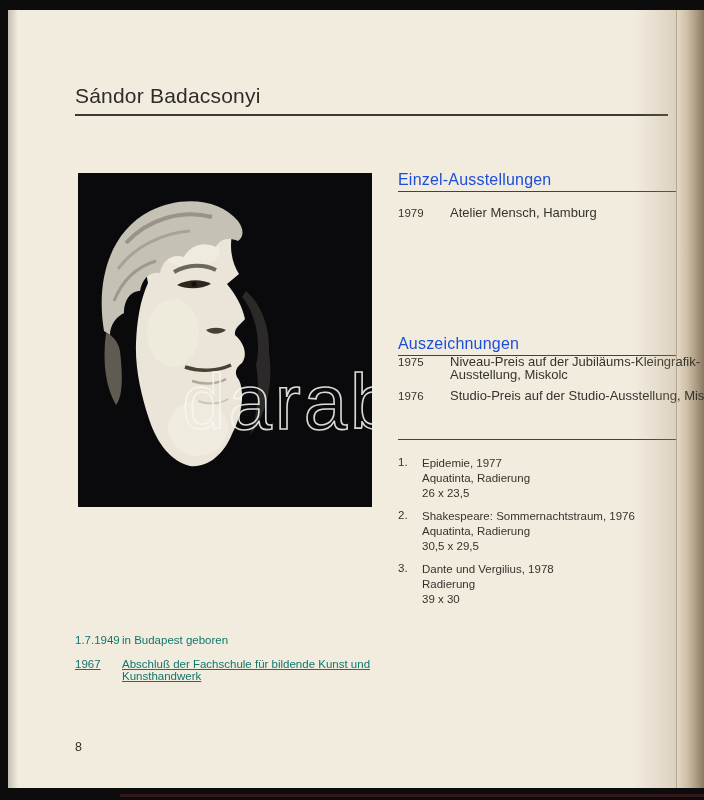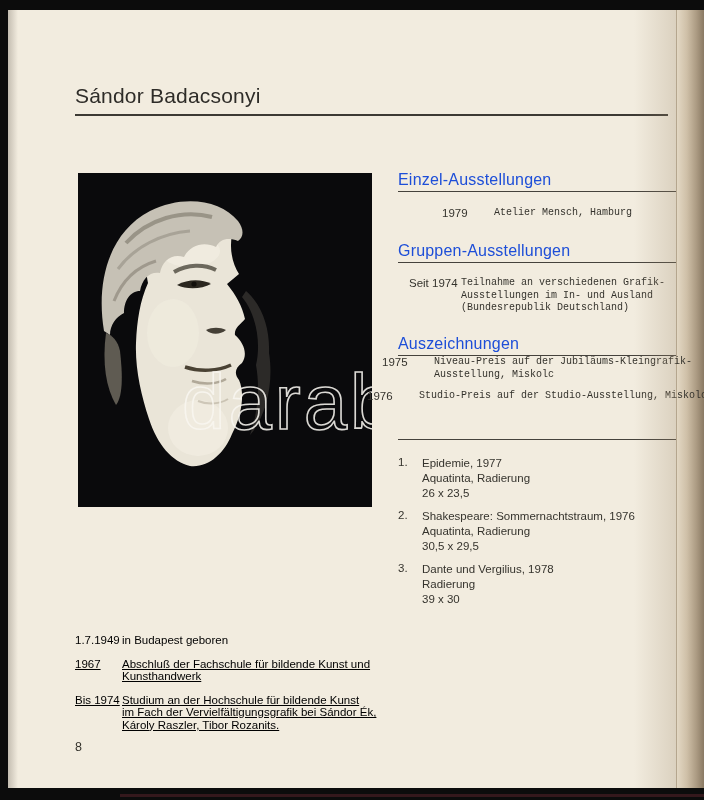--- a/index.html
+++ b/index.html
@@ -61,28 +61,28 @@
   .sec-heading{font-size:16px;line-height:19px;color:#1d4ed8;letter-spacing:.2px;}
   .sec-rule{height:0;border-top:1.5px solid #45423c;margin-top:2px;}
   .sec-einzel{top:160px;}
   .sec-gruppen{top:231px;}
   .sec-auszeichnungen{top:324px;}
   .sec-arbeiten{top:427px;}
   .sec-einzel .entries{margin-top:15px;}
   .sec-gruppen .entries{margin-top:14px;}
   .sec-auszeichnungen .entries{}
   .sec-arbeiten .entries{margin-top:16px;}
-  .entry{display:flex;align-items:flex-start;margin-bottom:9px;justify-content:center;}
+  .entry{display:flex;align-items:flex-start;margin-bottom:9px;}
   .entry-label{flex:0 0 52px;font-size:11.5px;line-height:12.5px;}
-  .entry-text{flex:0 0 auto;font-size:10px;line-height:12.5px;white-space:pre-line;font-family:Liberation Mono, monospace;}
+  .entry-text{flex:0 0 auto;font-size:13px;line-height:12.5px;white-space:pre-line;}
   .work{display:flex;align-items:flex-start;margin-bottom:8px;}
   .work-num{flex:0 0 24px;font-size:11.5px;line-height:12.5px;}
   .work-text{flex:0 0 auto;font-size:11.5px;line-height:15px;white-space:pre-line;}
   
-  .bio{position:absolute;left:67px;top:624px;width:330px;color:#000000;}
+  .bio{position:absolute;left:67px;top:624px;width:330px;color:#0f766e;}
   .bio-entry{display:flex;align-items:flex-start;}
   .bio-entry + .bio-entry{margin-top:11px;text-decoration:underline;}
   .bio-label{flex:0 0 47px;font-size:11.5px;line-height:12.5px;}
   .bio-text{flex:0 0 auto;font-size:11.5px;line-height:12.5px;white-space:pre-line;}
   .page-num{position:absolute;left:67px;top:730px;font-size:12.5px;color:#35332d;}
 </style>
 </head>
 <body>
 
 <div class="fore-edge"></div>
@@ -125,32 +125,20 @@
     <div class="sec-heading">Einzel-Ausstellungen</div>
     <div class="sec-rule"></div>
     <div class="entries">
       <div class="entry">
         <span class="entry-label">1979</span>
         <span class="entry-text">Atelier Mensch, Hamburg</span>
       </div>
     </div>
   </section>
 
-  <section class="sec sec-gruppen">
-    <div class="sec-heading">Gruppen-Ausstellungen</div>
-    <div class="sec-rule"></div>
-    <div class="entries">
-      <div class="entry">
-        <span class="entry-label">Seit 1974</span>
-        <span class="entry-text">Teilnahme an verschiedenen Grafik-
-Ausstellungen im In- und Ausland
-(Bundesrepublik Deutschland)</span>
-      </div>
-    </div>
-  </section>
 
   <section class="sec sec-auszeichnungen">
     <div class="sec-heading">Auszeichnungen</div>
     <div class="sec-rule"></div>
     <div class="entries">
       <div class="entry">
         <span class="entry-label">1975</span>
         <span class="entry-text">Niveau-Preis auf der Jubiläums-Kleingrafik-
 Ausstellung, Miskolc</span>
       </div>
@@ -188,22 +176,16 @@
   <div class="bio">
     <div class="bio-entry">
       <span class="bio-label">1.7.1949</span>
       <span class="bio-text">in Budapest geboren</span>
     </div>
     <div class="bio-entry">
       <span class="bio-label">1967</span>
       <span class="bio-text">Abschluß der Fachschule für bildende Kunst und
 Kunsthandwerk</span>
     </div>
-    <div class="bio-entry">
-      <span class="bio-label">Bis 1974</span>
-      <span class="bio-text">Studium an der Hochschule für bildende Kunst
-im Fach der Vervielfältigungsgrafik bei Sándor Ék,
-Károly Raszler, Tibor Rozanits.</span>
-    </div>
   </div>
 
   <div class="page-num">8</div>
 </div>
 
 </body></html>

